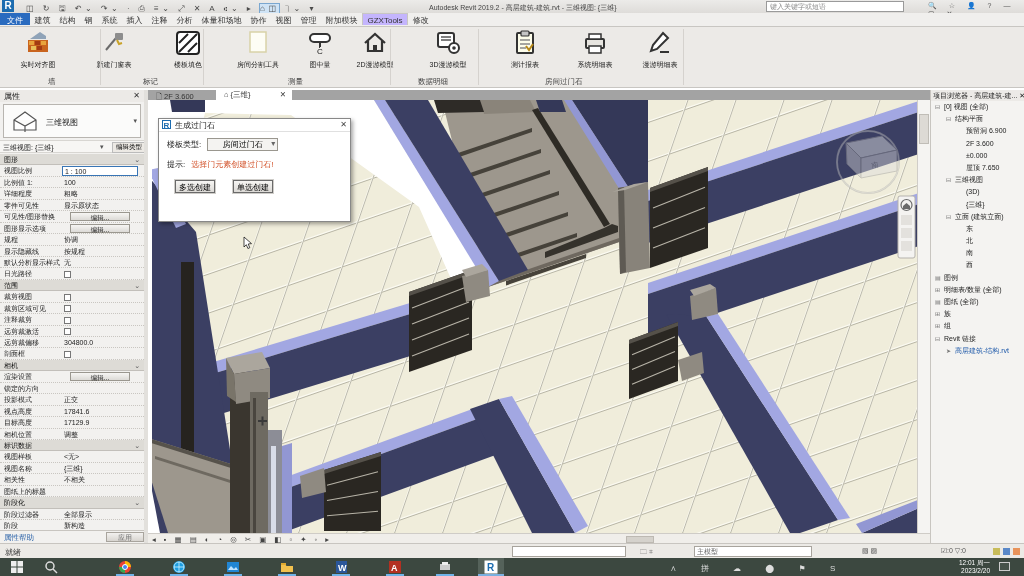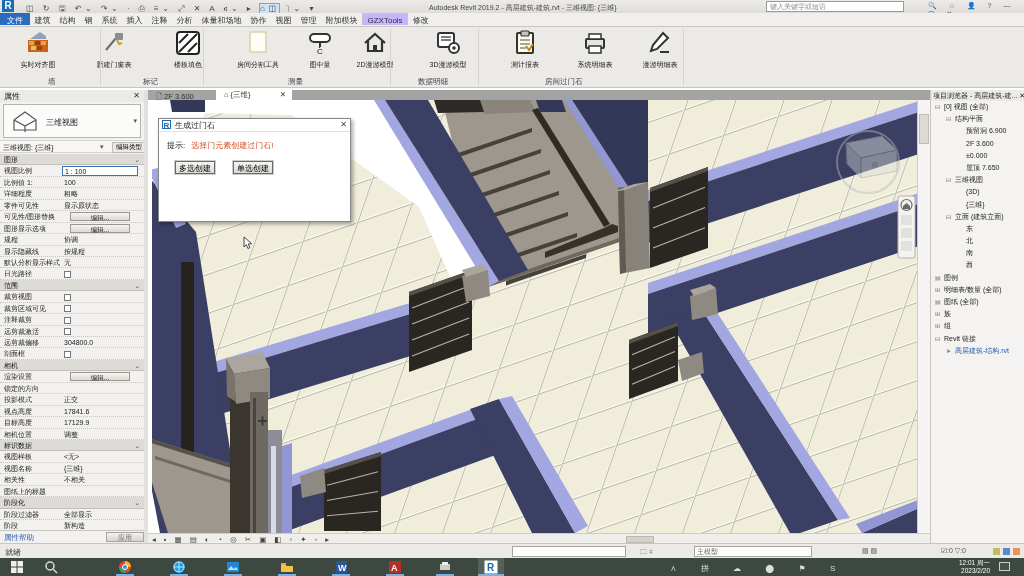--- a/index.html
+++ b/index.html
@@ -458,20 +458,21 @@
     <div class="trow" style="padding-left:4px"><span class="tg">⊞</span><span>明细表/数量 (全部)</span></div>
     <div class="trow" style="padding-left:4px"><span class="tg">▤</span><span>图纸 (全部)</span></div>
     <div class="trow" style="padding-left:4px"><span class="tg">⊞</span><span>族</span></div>
     <div class="trow" style="padding-left:4px"><span class="tg">⊞</span><span>组</span></div>
     <div class="trow" style="padding-left:4px"><span class="tg">⊟</span><span>Revit 链接</span></div>
     <div class="trow tk" style="padding-left:15px"><span class="tg">➤</span><span>高层建筑-结构.rvt</span></div>
 </div>
 
 <div class="dlg">
  <div class="dlg-t"><span class="ricon">R</span><span class="dlg-title">生成过门石</span><span class="dlg-x">✕</span></div>
+ <div class="dlg-row1"><span class="lbl">楼板类型:</span><span class="combo">房间过门石<span class="ar">▾</span></span></div>
  <div class="dlg-row2"><span class="lbl">提示:</span><span class="warn">选择门元素创建过门石!</span></div>
  <div class="dlg-btns"><span class="btn">多选创建</span><span class="btn">单选创建</span></div>
 </div>
 
 <div class="statusbar">
  <span style="position:absolute;left:5px;top:3px">就绪</span>
  <span class="sb-combo" style="left:512px;width:114px">​</span>
  <span class="sb-combo" style="left:694px;width:118px">主模型</span>
  <span style="position:absolute;left:640px;top:3px;font-size:7px;color:#555">🗀 ⌗</span>
  <span style="position:absolute;left:862px;top:3px;font-size:7px;color:#555">▧ ▨</span>

